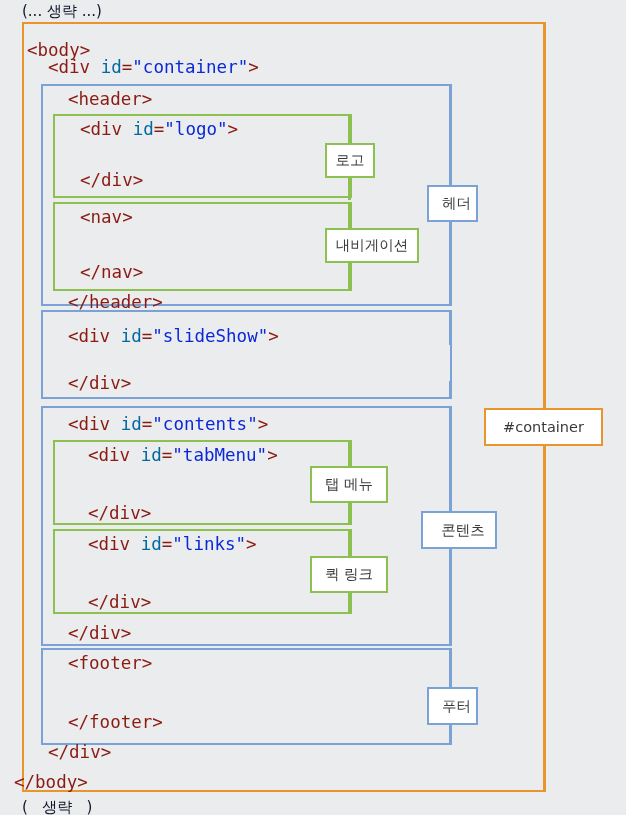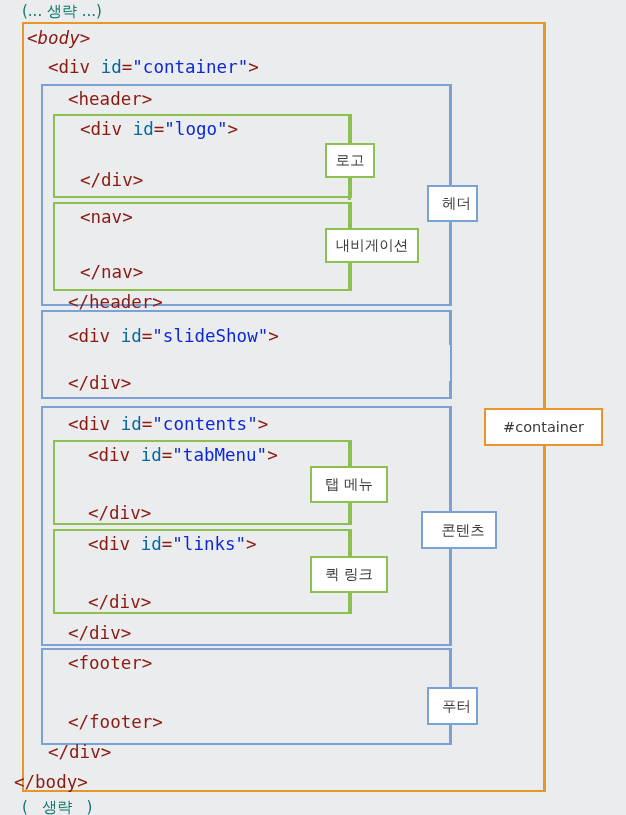--- a/index.html
+++ b/index.html
@@ -32,21 +32,21 @@
   }
   .code .attr  { color: #0369a1; }
   .code .eq    { color: #8b1a12; }
   .code .val   { color: #0a28d8; }
 
   
   .omit {
     position: absolute;
     font-family: "DejaVu Sans", sans-serif;
     font-size: 15px;
-    color: #0f766e;
+    color: #0f172a;
     white-space: pre;
   }
 
   
   .box {
     position: absolute;
     box-sizing: border-box;
     background: transparent;
   }
   .box-orange { border: 2px solid #e8962c; }
@@ -126,21 +126,21 @@
 
   <div class="conn conn-blue" style="left:449px; top:406px; width:3px; height:106px;"></div>
   <div class="conn conn-blue" style="left:449px; top:548px; width:3px; height:98px;"></div>
 
   <div class="conn conn-blue" style="left:449px; top:648px; width:3px; height:40px;"></div>
   <div class="conn conn-blue" style="left:449px; top:724px; width:3px; height:21px;"></div>
 
   <div class="conn conn-orange" style="left:543px; top:22px; width:3px; height:386px;"></div>
   <div class="conn conn-orange" style="left:543px; top:445px; width:3px; height:347px;"></div>
 
-  <div class="code" style="left:27px; top:30px;font-style:italic;">&lt;body&gt;</div>
+  <div class="code" style="left:27px; top:42px;">&lt;body&gt;</div>
 
   <div class="code" style="left:48px; top:59px;"><span>&lt;div </span><span class="attr">id</span><span class="eq">=</span><span class="val">"container"</span><span>&gt;</span></div>
 
   <div class="code" style="left:68px; top:91px;">&lt;header&gt;</div>
 
   <div class="code" style="left:80px; top:121px;"><span>&lt;div </span><span class="attr">id</span><span class="eq">=</span><span class="val">"logo"</span><span>&gt;</span></div>
 
   <div class="code" style="left:80px; top:172px;">&lt;/div&gt;</div>
 
   <div class="code" style="left:80px; top:209px;">&lt;nav&gt;</div>

